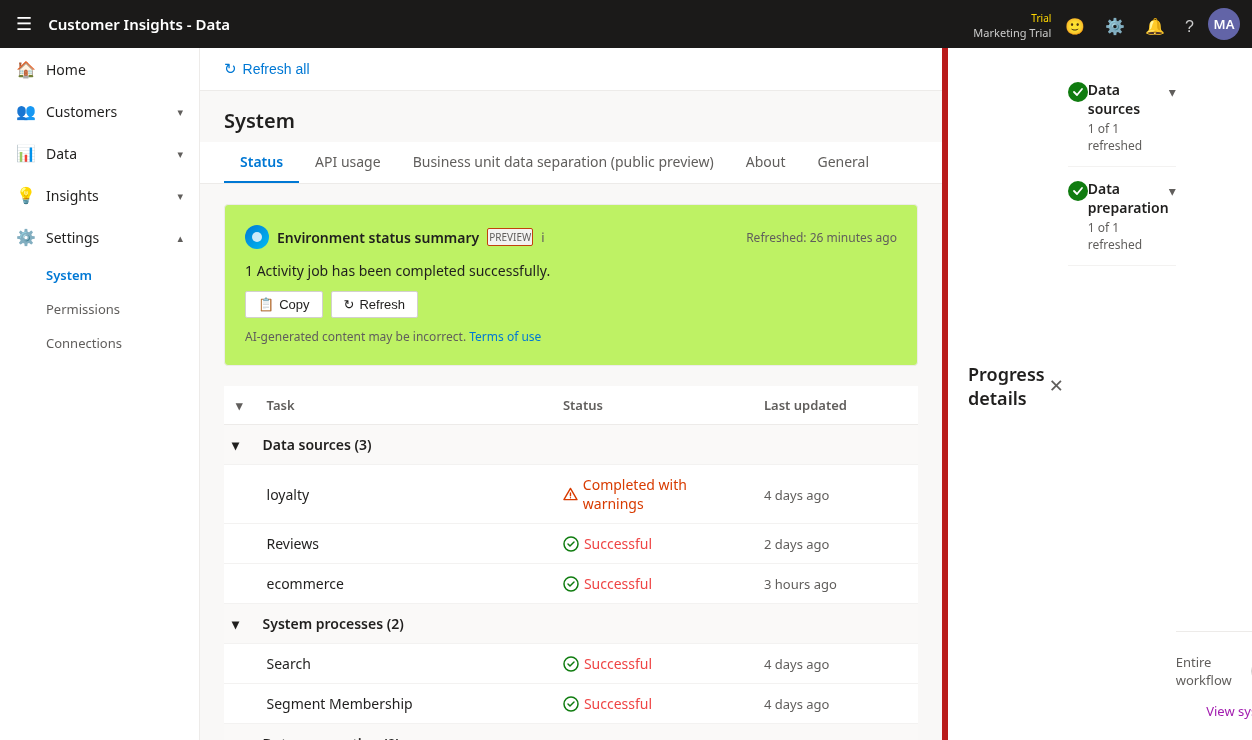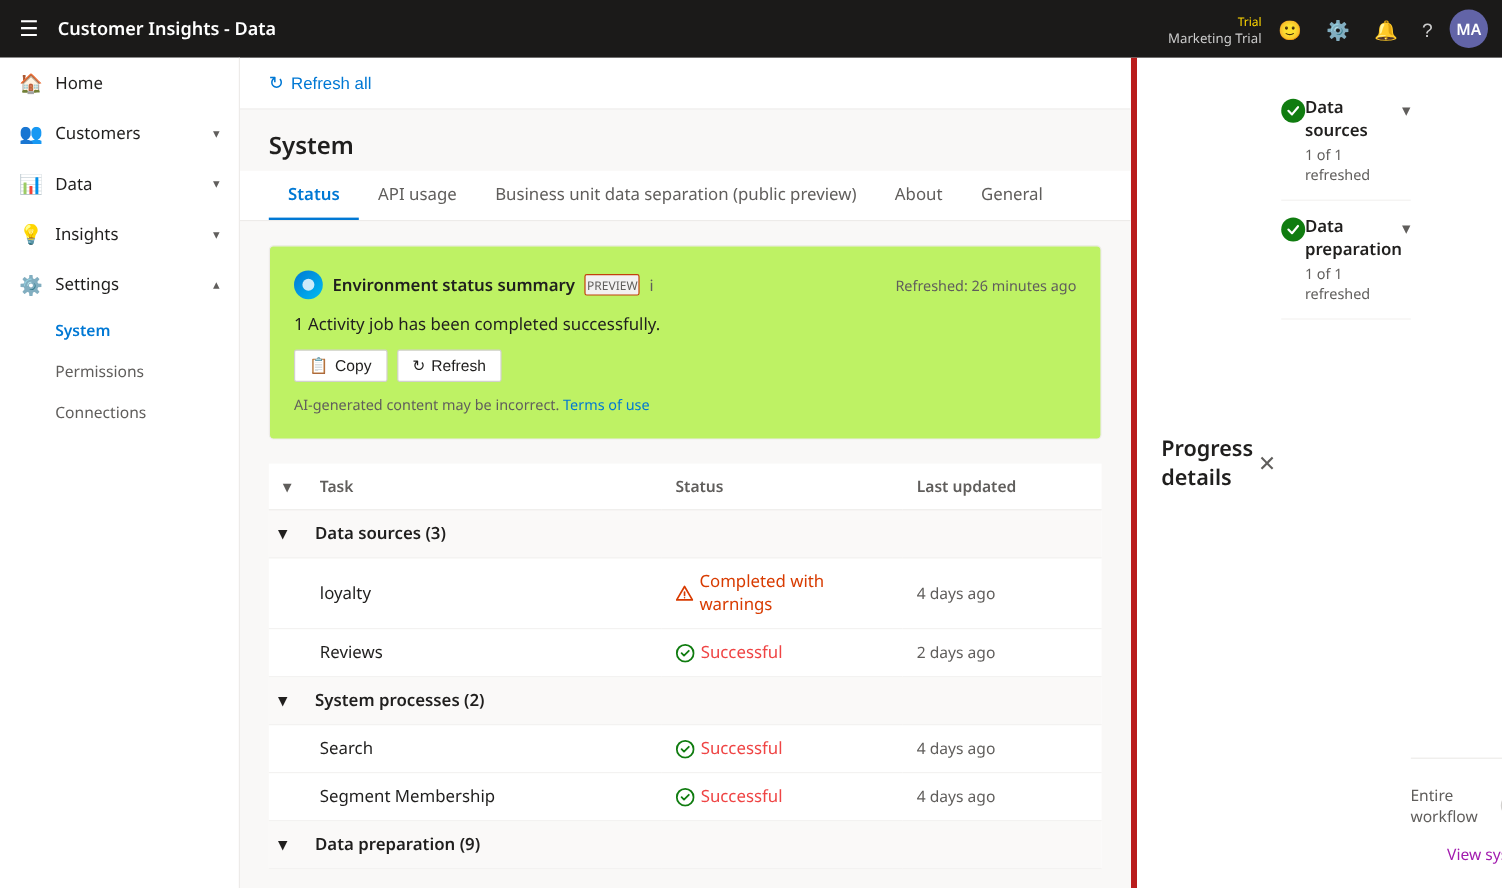--- a/index.html
+++ b/index.html
@@ -241,20 +241,34 @@
                   <span class="status-success">
           <svg width="16" height="16" viewBox="0 0 16 16">
             <circle cx="8" cy="8" r="7" fill="none" stroke="#107c10" stroke-width="1.5"></circle>
             <polyline points="5,8 7,10 11,6" fill="none" stroke="#107c10" stroke-width="1.5" stroke-linecap="round" stroke-linejoin="round"></polyline>
           </svg>
           Successful
         </span>
                 </td>
         <td class="col-updated"><span class="time-text">2 days ago</span></td>
       </tr>
+              <tr>
+        <td class="chevron-cell"></td>
+        <td class="col-task">ecommerce</td>
+        <td class="col-status">
+                  <span class="status-success">
+          <svg width="16" height="16" viewBox="0 0 16 16">
+            <circle cx="8" cy="8" r="7" fill="none" stroke="#107c10" stroke-width="1.5"></circle>
+            <polyline points="5,8 7,10 11,6" fill="none" stroke="#107c10" stroke-width="1.5" stroke-linecap="round" stroke-linejoin="round"></polyline>
+          </svg>
+          Successful
+        </span>
+                </td>
+        <td class="col-updated"><span class="time-text">3 hours ago</span></td>
+      </tr>
               <tr class="group-row">
       <td class="chevron-cell">▾</td>
       <td colspan="3">System processes (2)</td>
     </tr>
               <tr>
         <td class="chevron-cell"></td>
         <td class="col-task">Search</td>
         <td class="col-status">
                   <span class="status-success">
           <svg width="16" height="16" viewBox="0 0 16 16">

